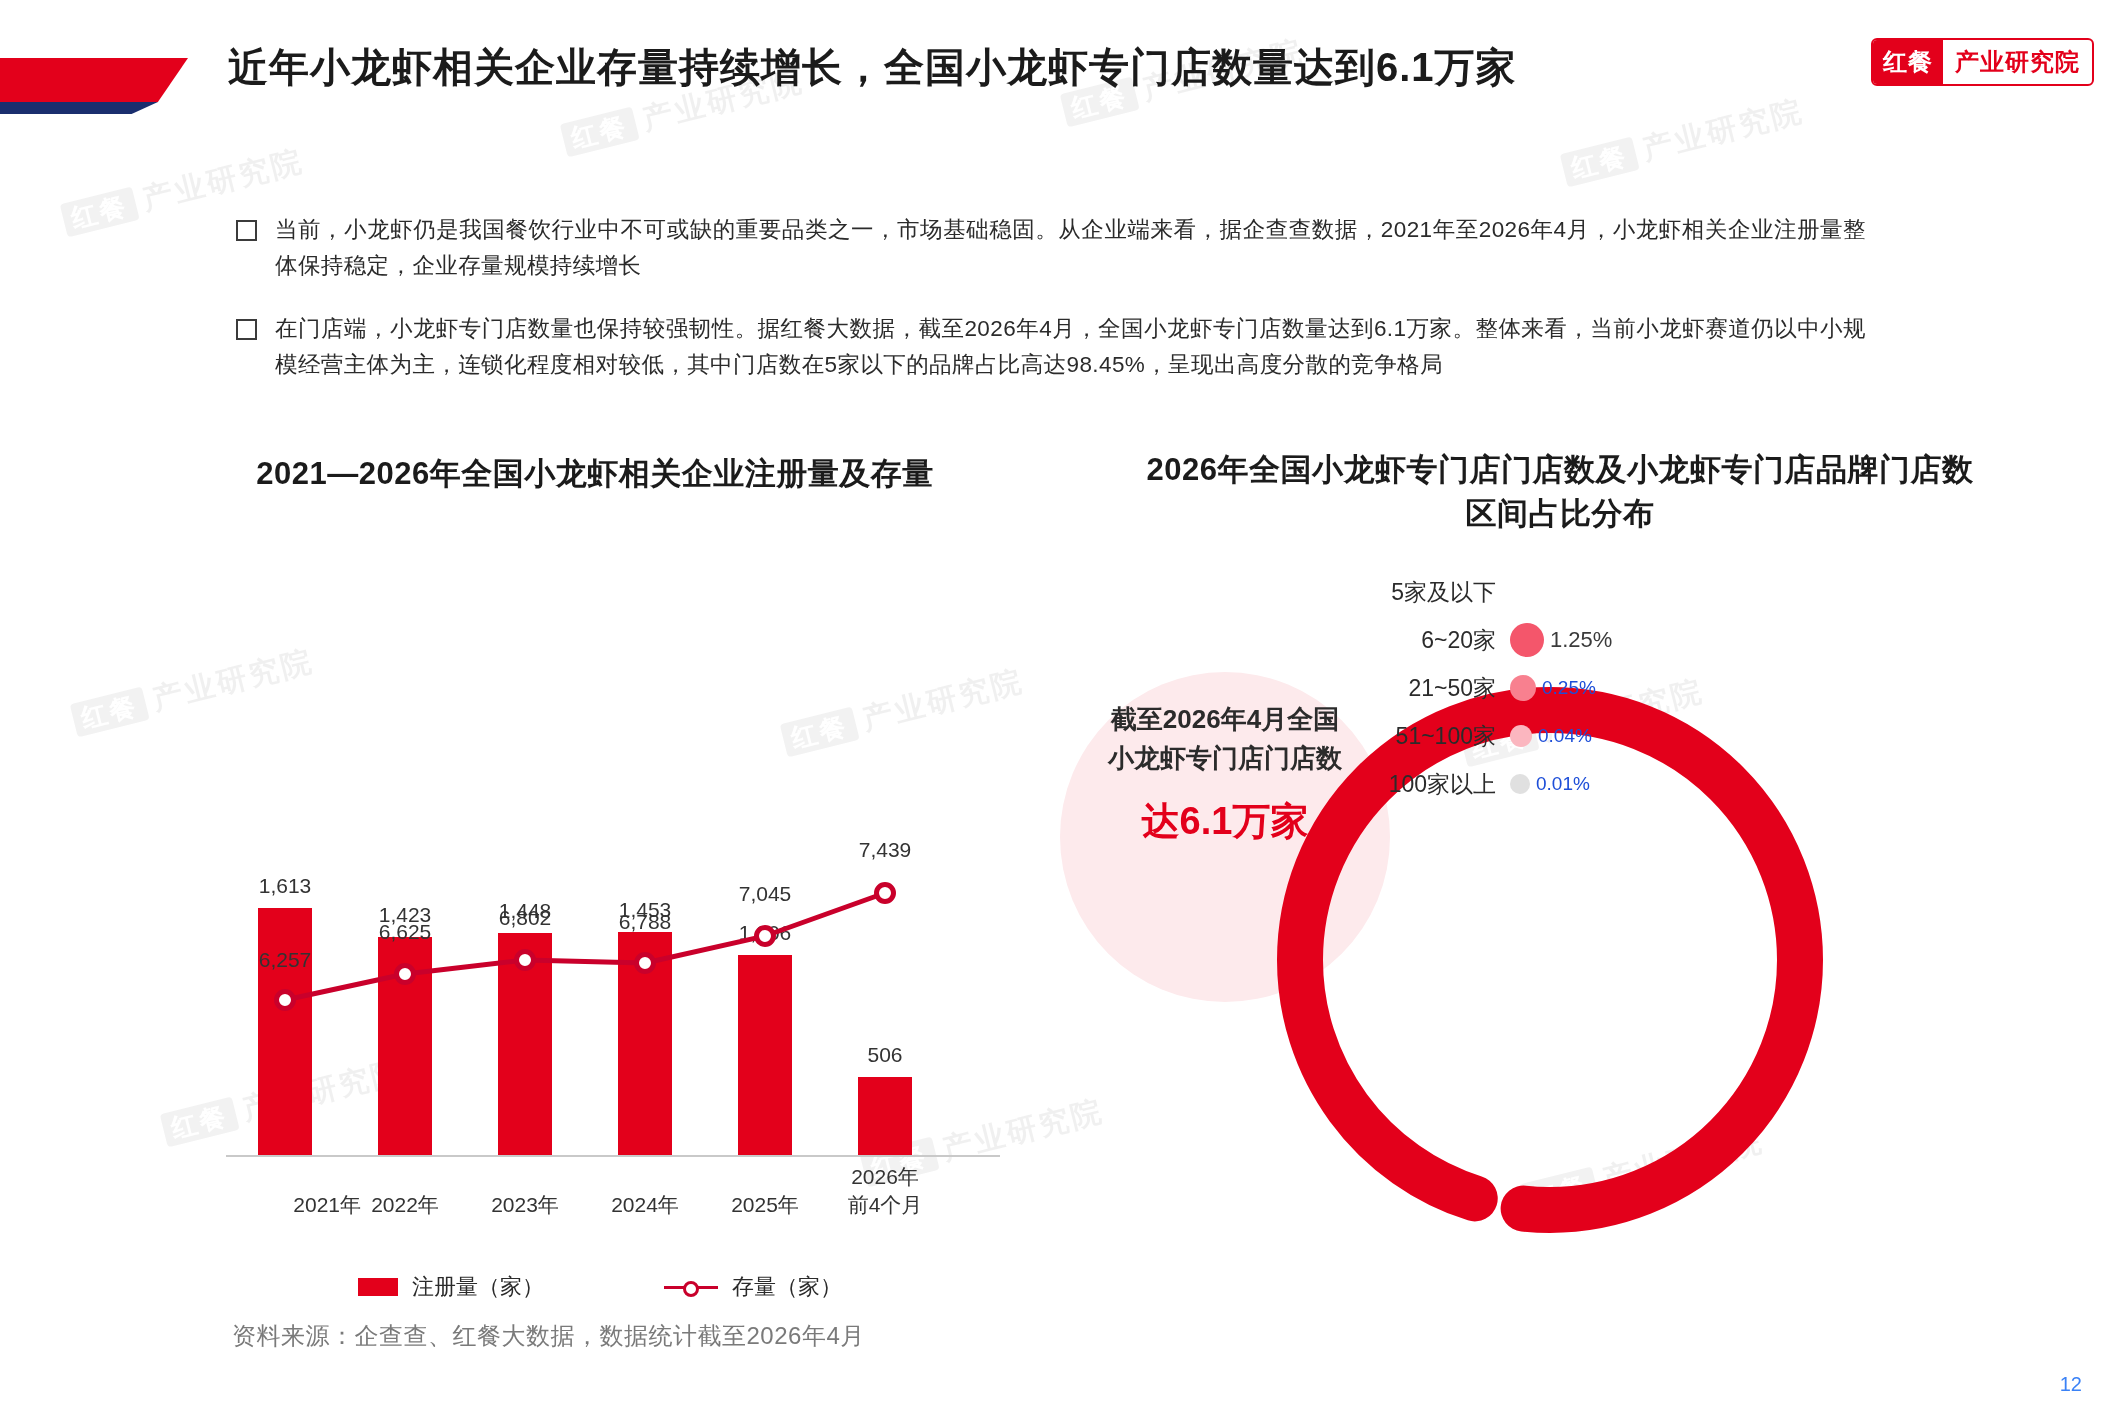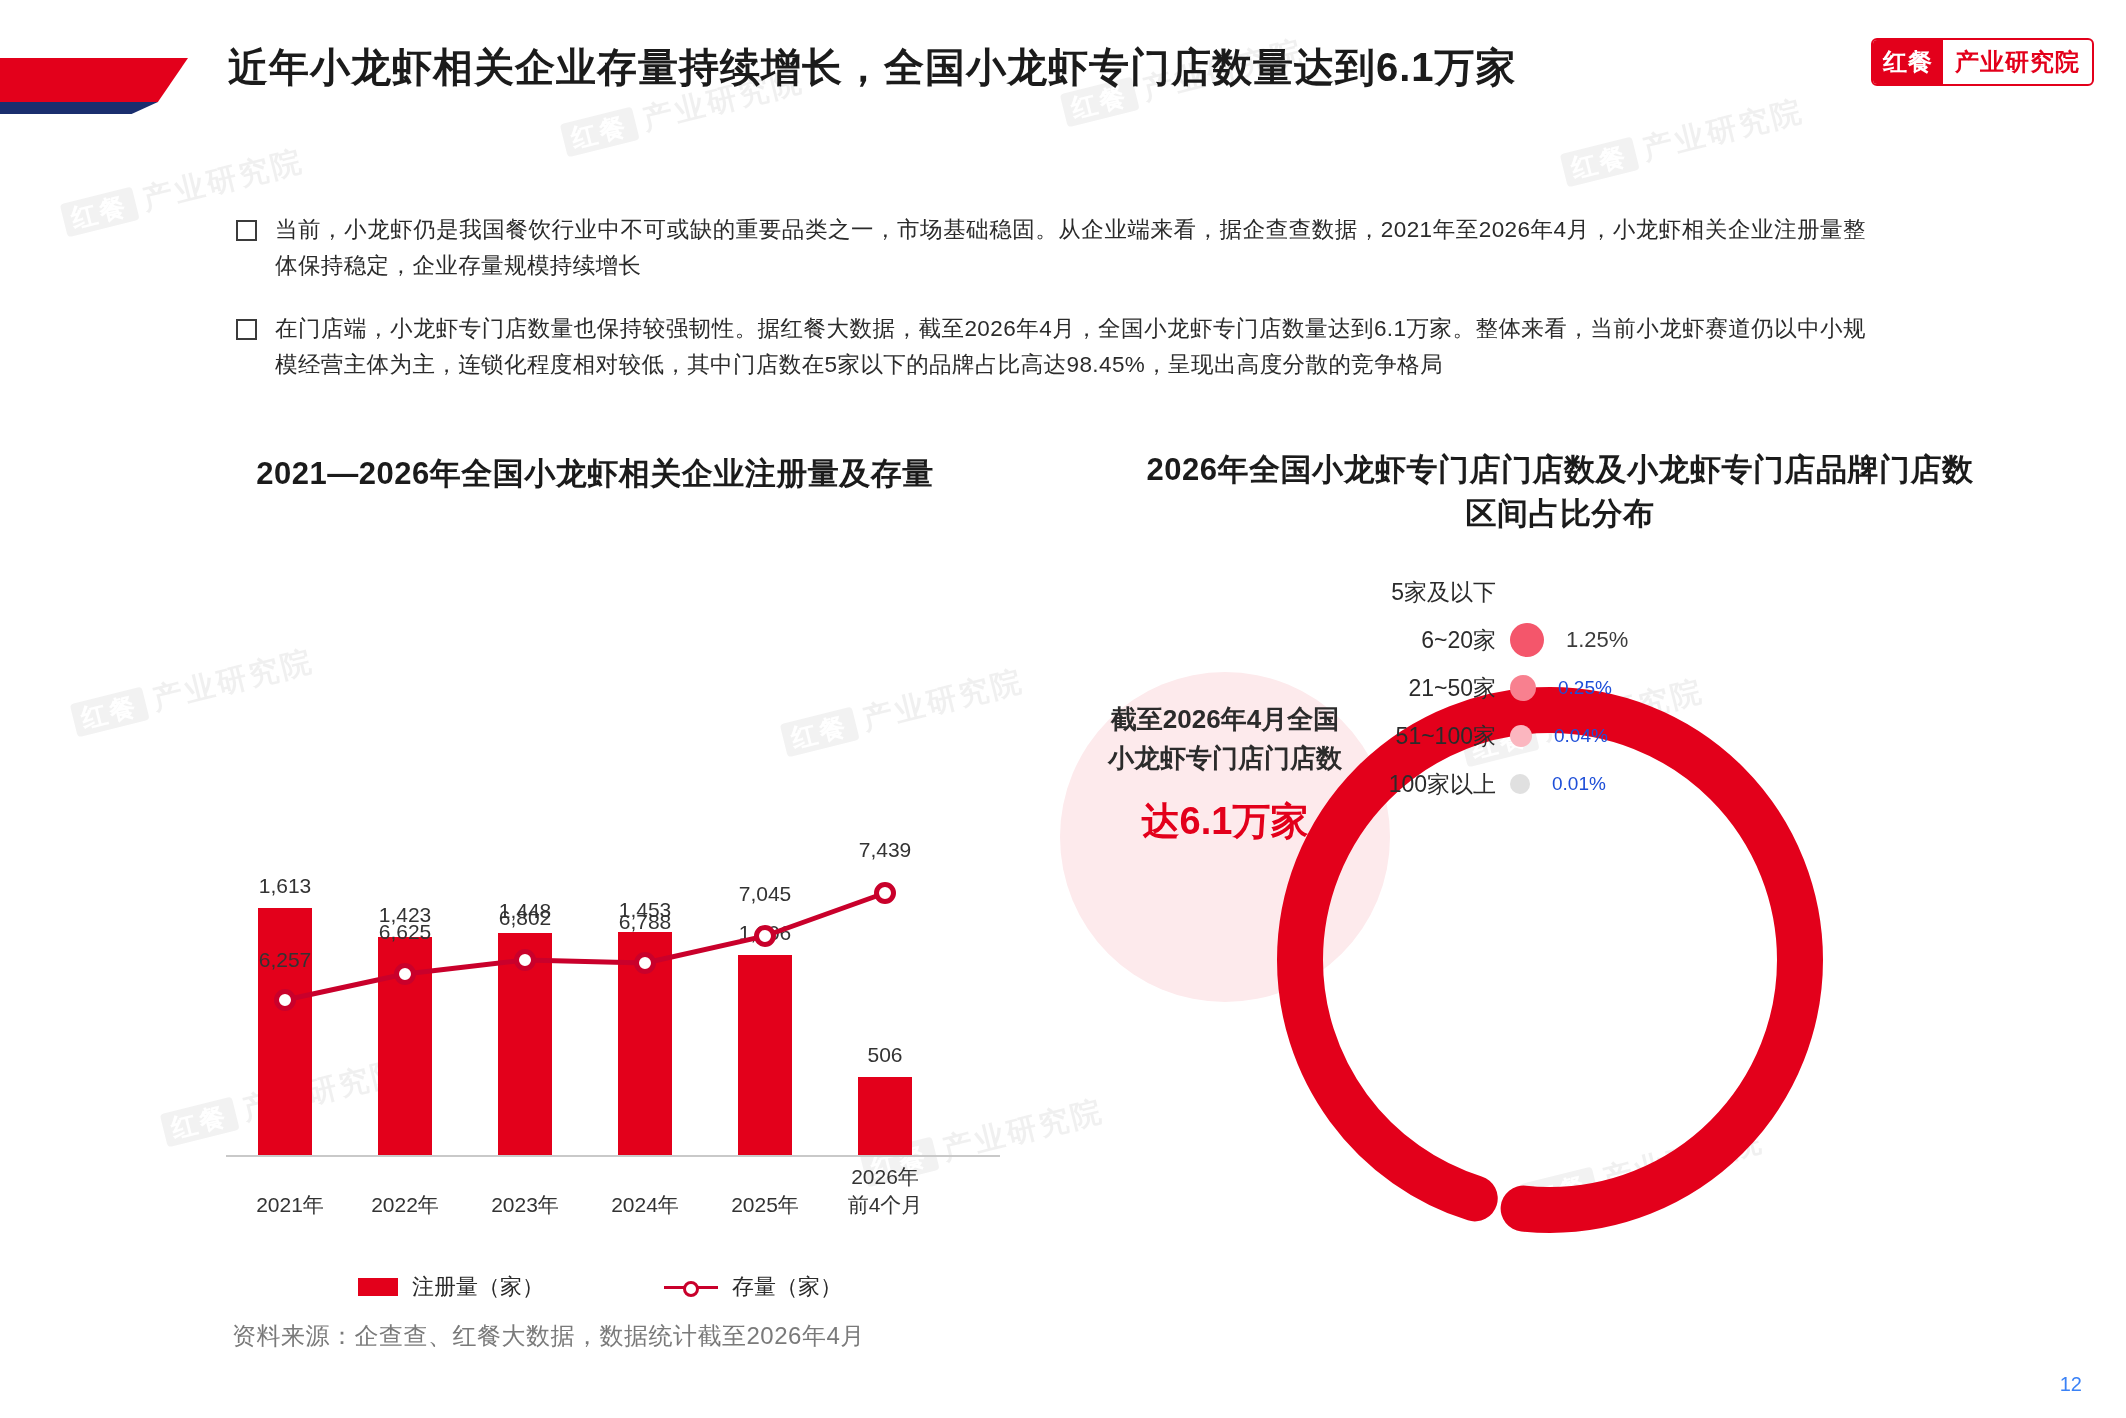--- a/index.html
+++ b/index.html
@@ -71,21 +71,21 @@
     position:absolute;left:1060px;top:672px;width:330px;height:330px;border-radius:50%;
     background:#fdeaec;z-index:2;
   }
   .center-text{position:absolute;left:1060px;top:700px;width:330px;text-align:center;z-index:4;}
   .center-text .l1{font-size:26px;line-height:1.5;color:#2b2b2b;font-weight:600;}
   .center-text .l2{font-size:38px;font-weight:700;color:#e3001b;margin-top:18px;}
   .dist-rows{position:absolute;left:1320px;top:568px;z-index:5;width:420px;}
   .dist-row{display:flex;align-items:center;height:48px;}
   .dist-row .lab{width:176px;text-align:right;font-size:23px;color:#2b2b2b;padding-right:14px;}
   .dist-row .dot{border-radius:50%;flex:0 0 auto;}
-  .dist-row .val{padding-left:22px;}
+  .dist-row .val{padding-left:6px;}
   .v-big{font-size:27px;font-weight:700;color:#ffffff;}
   .v-n{font-size:22px;color:#3b3b3b;}
   .v-s{font-size:19px;color:#1d4ed8;}
 
   
   .source{position:absolute;left:232px;top:1320px;font-size:24px;color:#7a7a7a;z-index:3;letter-spacing:.5px;}
   .pageno{position:absolute;right:44px;bottom:22px;font-size:20px;color:#3b82f6;z-index:3;}
 </style>
 </head>
 <body>
@@ -151,21 +151,21 @@
     <circle cx="685" cy="333" r="8.5" fill="#fff" stroke="#c9002b" stroke-width="5"></circle>
   </svg>
 
   <div class="linelabel" style="left:30px;top:388px;">6,257</div>
   <div class="linelabel" style="left:150px;top:360px;">6,625</div>
   <div class="linelabel" style="left:270px;top:346px;">6,802</div>
   <div class="linelabel" style="left:390px;top:350px;">6,788</div>
   <div class="linelabel" style="left:510px;top:322px;">7,045</div>
   <div class="linelabel" style="left:630px;top:278px;">7,439</div>
 
-  <div class="xlabel" style="left:30px;">2021年</div>
+  <div class="xlabel" style="left:41px;text-align:right;">2021年</div>
   <div class="xlabel" style="left:145px;">2022年</div>
   <div class="xlabel" style="left:265px;">2023年</div>
   <div class="xlabel" style="left:385px;">2024年</div>
   <div class="xlabel" style="left:505px;">2025年</div>
   <div class="xlabel" style="left:625px;white-space:pre-line;">2026年
 前4个月</div>
 </div>
 
 <div class="legend">
   <div class="item">

